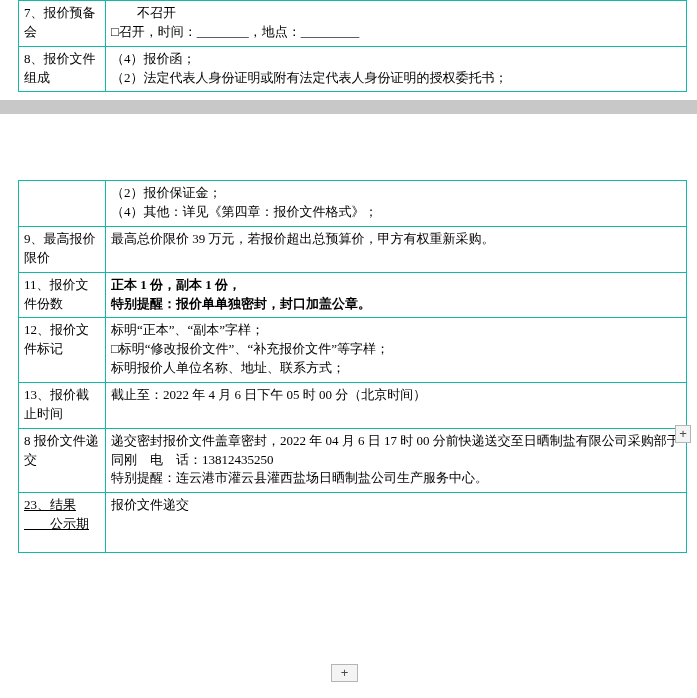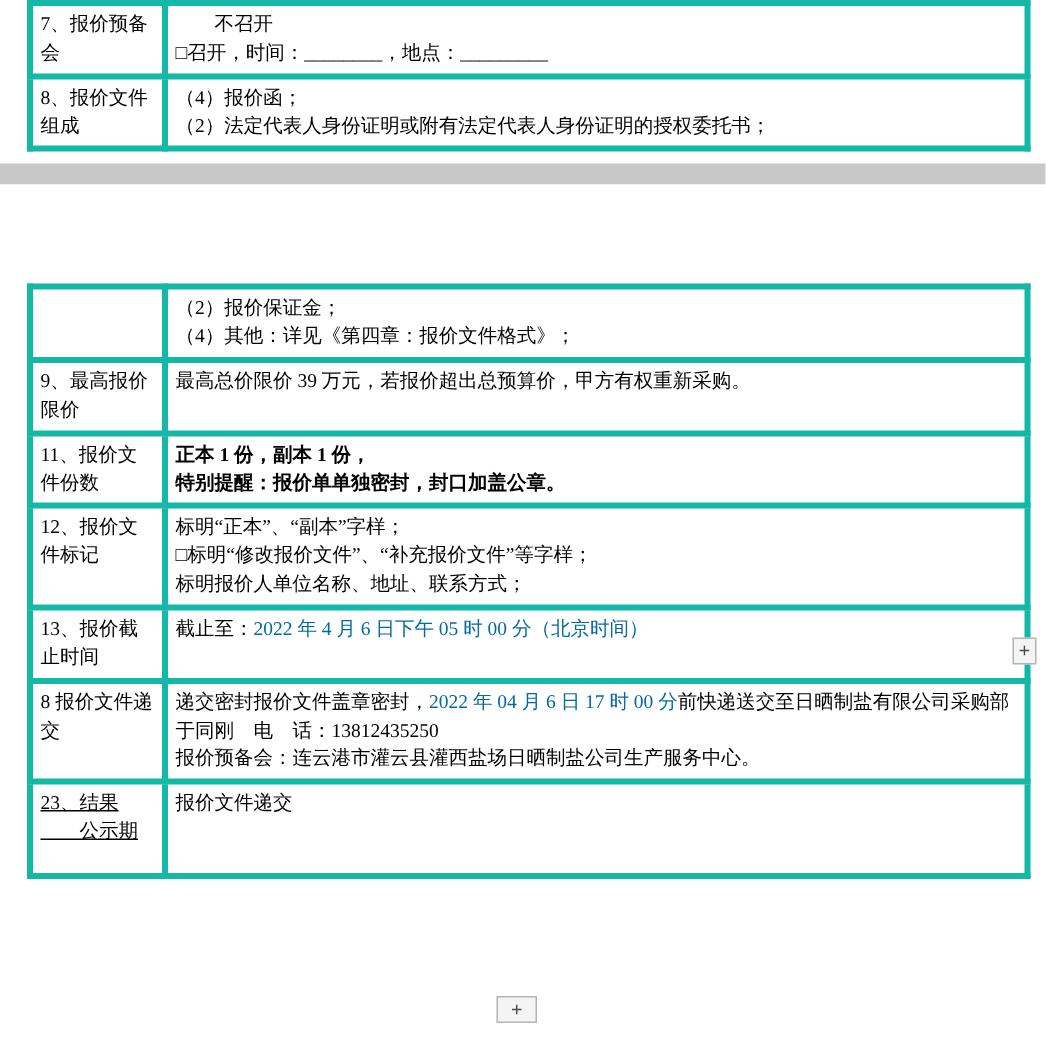--- a/index.html
+++ b/index.html
@@ -21,35 +21,35 @@
     width: 697px;
     height: 698px;
   }
   table.doc {
     border-collapse: collapse;
     table-layout: fixed;
     width: 669px;
     margin-left: 18px;
   }
   table.doc td {
-    border: 4px solid #14b8a6;
+    border: 1px solid #14b8a6;
     padding: 3px 5px 4px 5px;
     vertical-align: top;
     line-height: 1.45;
     font-size: 13px;
     word-wrap: break-word;
   }
   td.label {
     width: 76px;
   }
   .bold {
     font-weight: bold;
   }
   .red {
-    color: #0369a1;
+    color: #000000;
   }
   .gray-band {
     height: 14px;
     background: #c8c8c8;
     width: 697px;
   }
   .white-band {
     height: 66px;
     background: #ffffff;
     width: 697px;
@@ -156,21 +156,21 @@
       <td class="label">13、报价截止时间</td>
       <td>
         <span class="line"><span>截止至：</span><span class="red">2022 年 4 月 6 日下午 05 时 00 分（北京时间）</span></span>
       </td>
     </tr>
 
     <tr>
       <td class="label">8 报价文件递交</td>
       <td>
         <span class="line"><span>递交密封报价文件盖章密封，</span><span class="red">2022 年 04 月 6 日 17 时 00 分</span><span>前快递送交至日晒制盐有限公司采购部于同刚　电　话：13812435250</span></span>
-        <span class="line">报价预备会：连云港市灌云县灌西盐场日晒制盐公司生产服务中心。</span>
+        <span class="line">特别提醒：连云港市灌云县灌西盐场日晒制盐公司生产服务中心。</span>
       </td>
     </tr>
 
 
     <tr>
       <td class="label" style="white-space: pre-line; text-decoration: underline;">23、结果
 　　公示期</td>
       <td style="height:52px">
         <span class="line">报价文件递交</span>
       </td>

